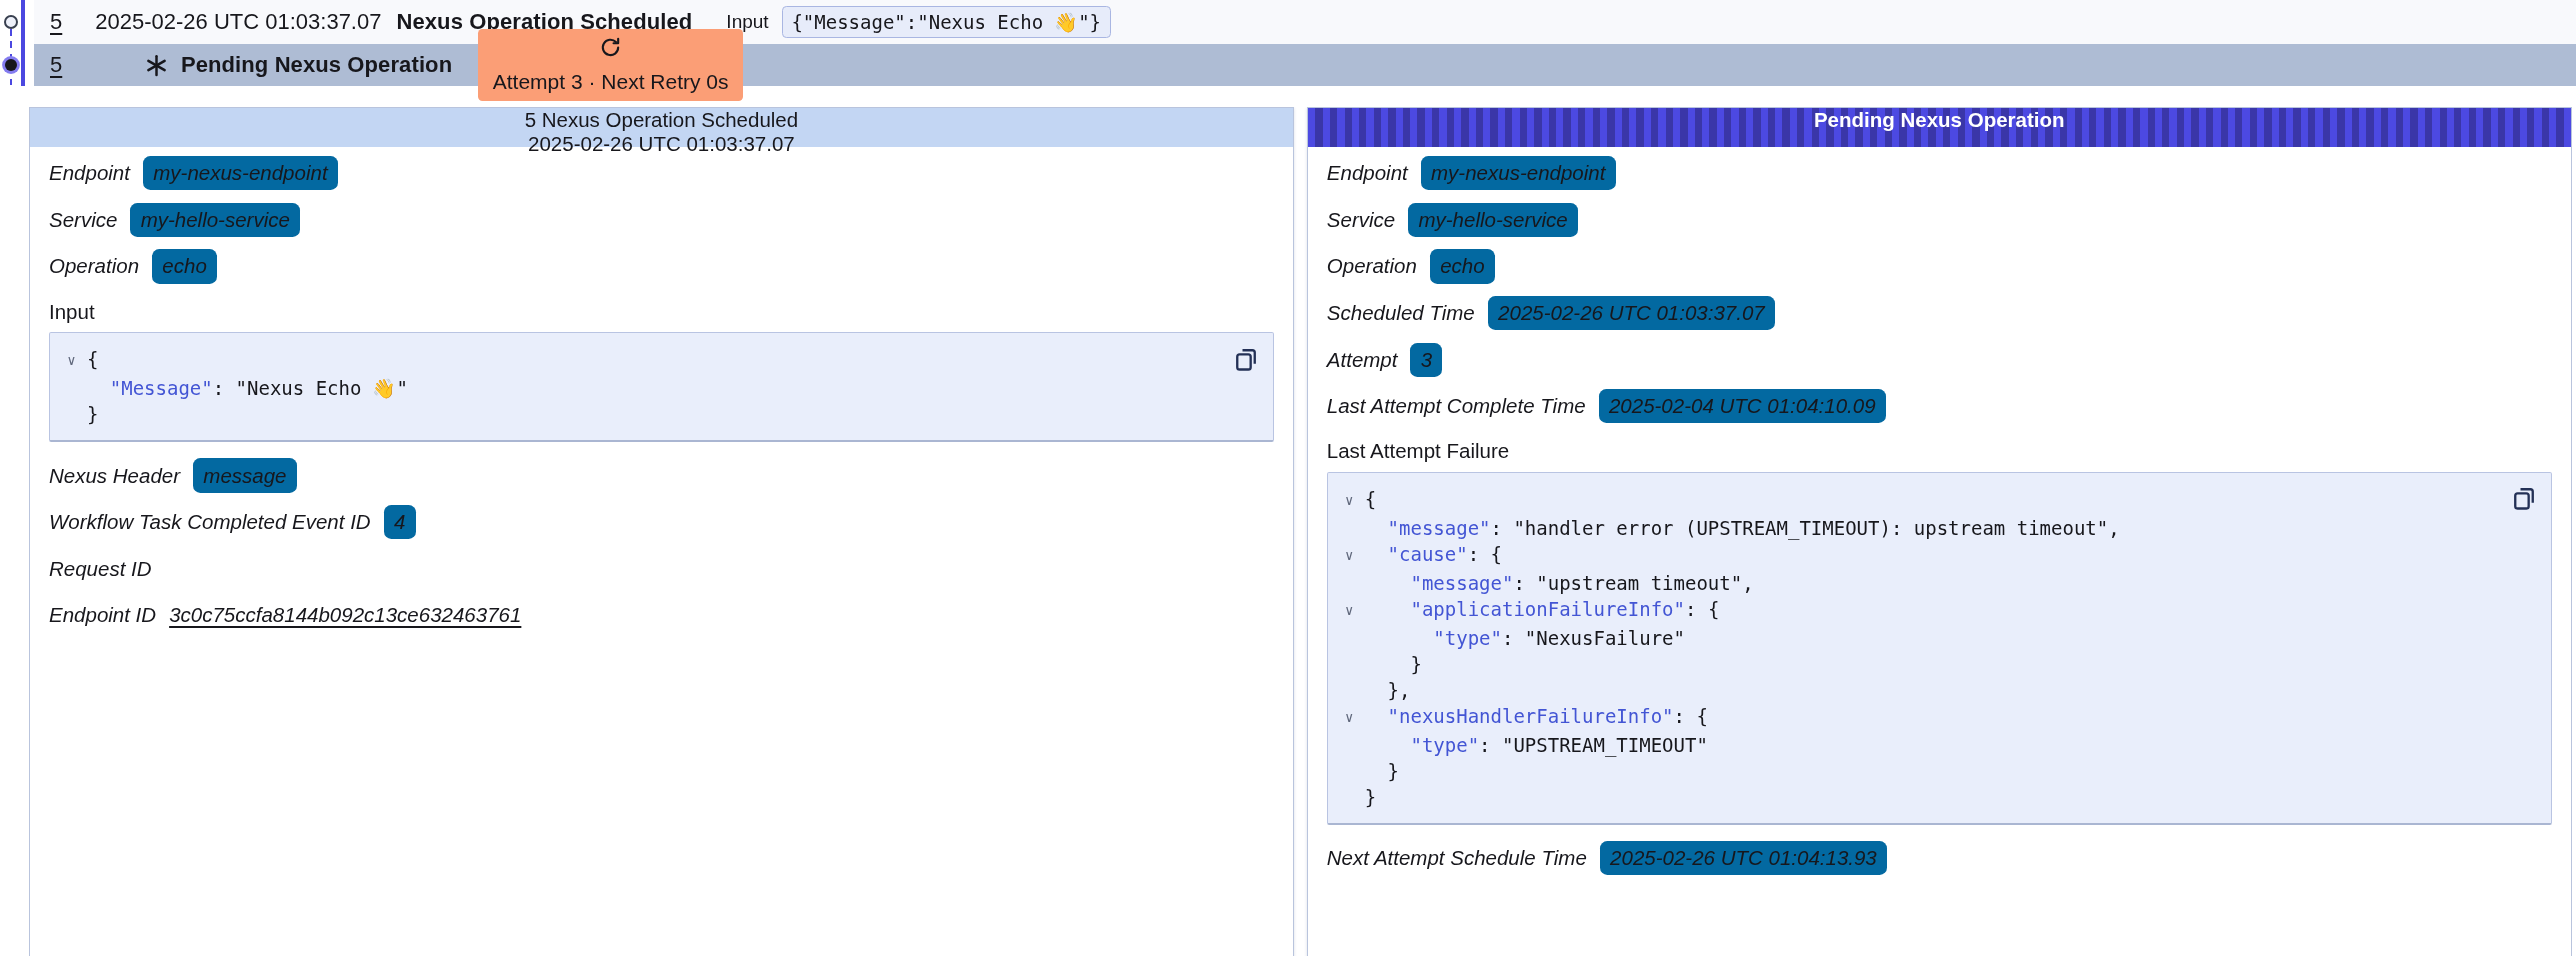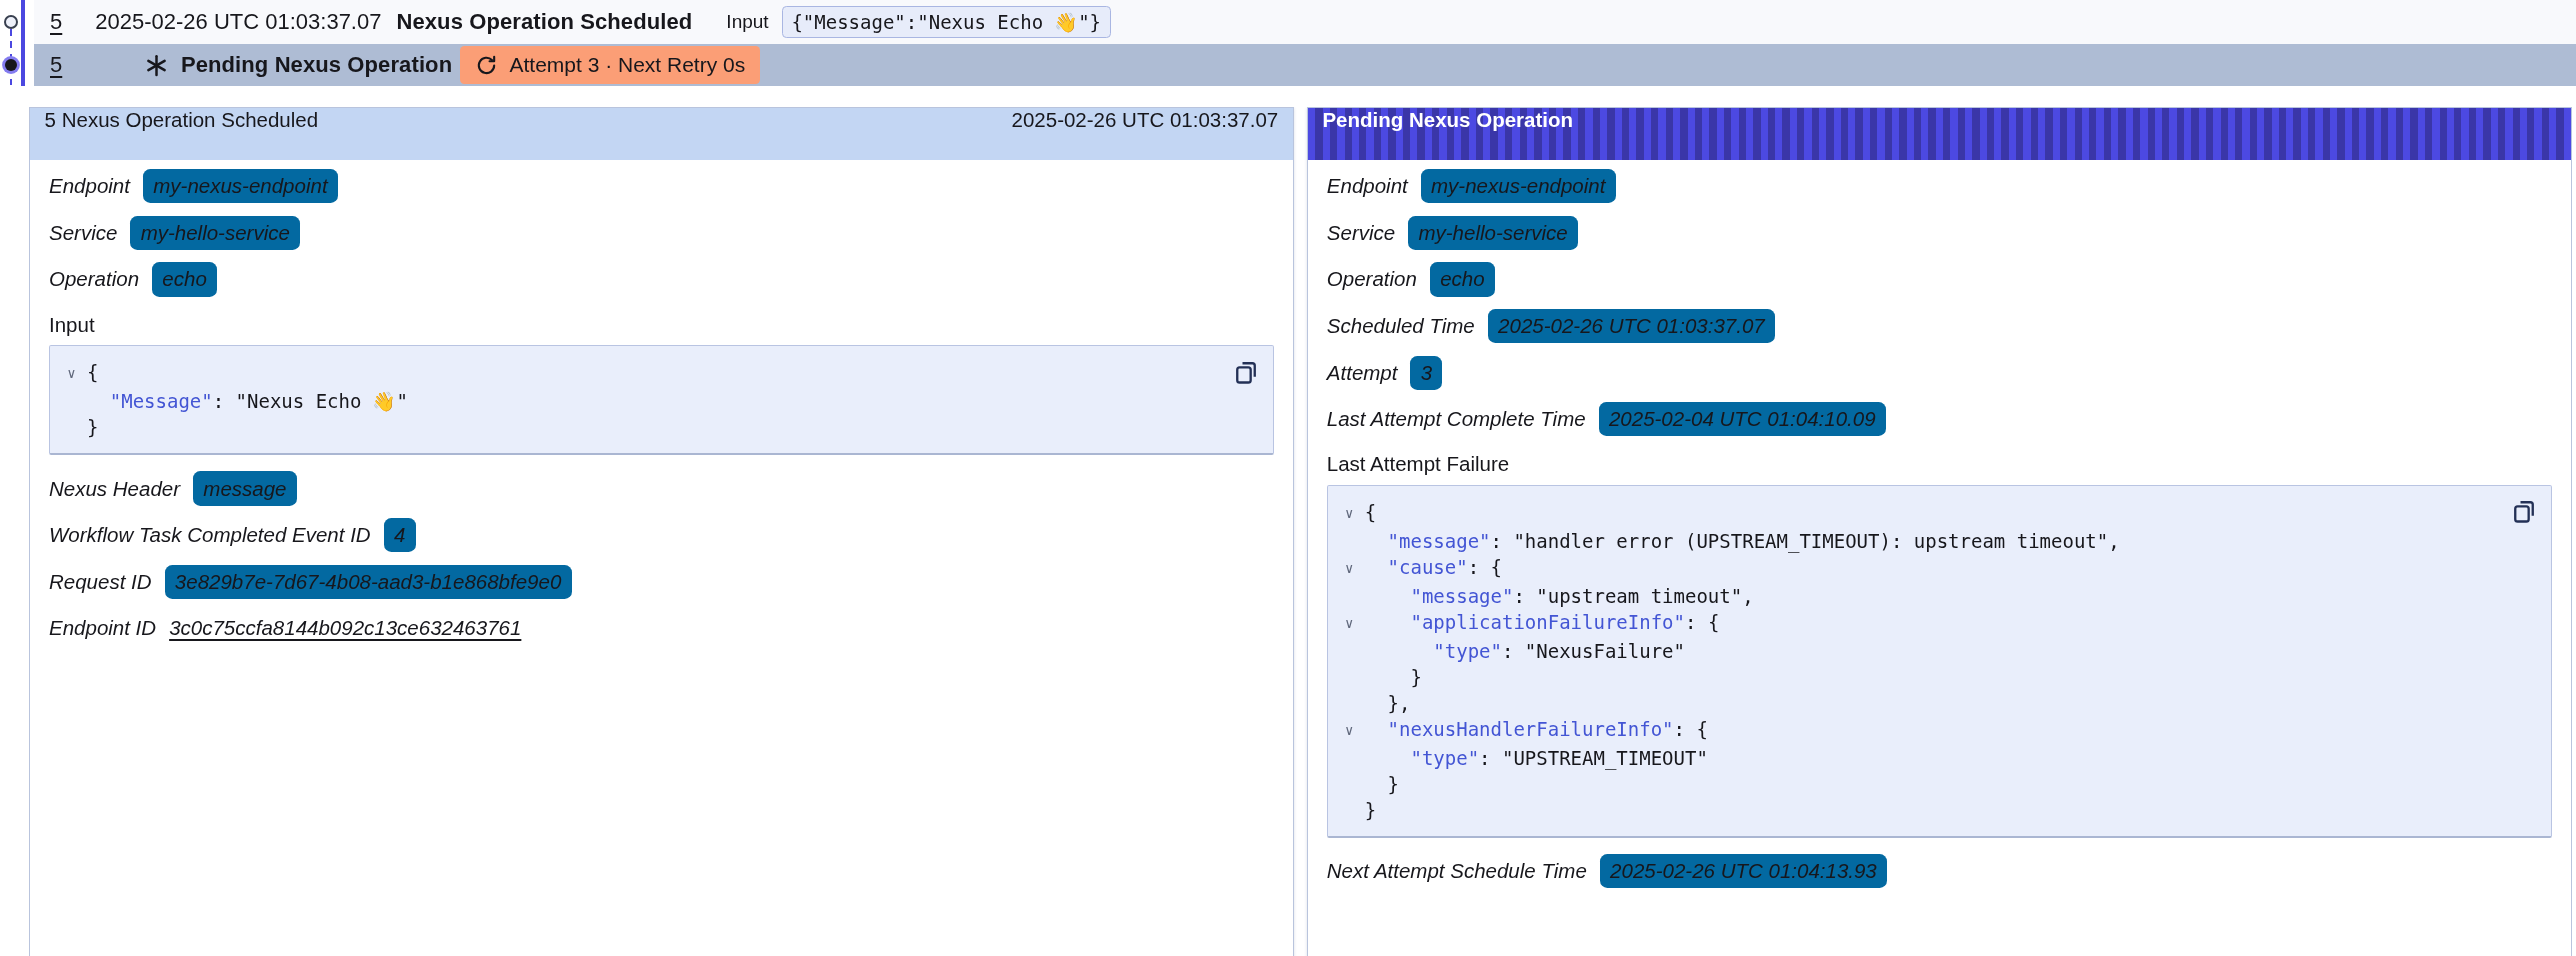--- a/index.html
+++ b/index.html
@@ -22,30 +22,30 @@
   .event-link { text-decoration:underline; text-underline-offset:3.7px; font-weight:500;
                 margin-left:16px; color:#17171c; cursor:pointer; }
   .h-date { margin-left:33px; }
   .h-title { margin-left:15px; font-weight:700; letter-spacing:0.1px; }
   .h-input-label { margin-left:34px; font-size:19px; }
   .h-pill { margin-left:13px; display:inline-flex; align-items:center; height:32px;
             padding:0 8.8px; background:#e7ecfa; border:1.5px solid #a9b6e2; border-radius:4.4px;
             font-family:"DejaVu Sans Mono", monospace; font-size:19px; }
   .asterisk-wrap { margin-left:82px; display:inline-flex; }
   .h-row2 .h-title { margin-left:11.7px; }
-  .retry-badge { margin-left:8px; display:inline-flex; align-items:center; gap:11.7px;
-            background:#fb9e76; border-radius:4.4px; padding:6.6px 14.6px; font-size:21px; }
+  .retry-badge { margin-left:26px; display:inline-flex; align-items:center; gap:11.7px;
+            background:#fb9e76; border-radius:4.4px; padding:6.6px 14.6px; font-size:21px;flex-direction:column; }
 
   
   .panels { position:absolute; top:107px; left:29px; right:4.4px; height:849px;
             display:flex; gap:13px; overflow:hidden; }
   .panel { flex:1; height:1025px; background:#ffffff; border:0.7px solid #b9c4dd;
            box-shadow:0 0.7px 2.9px rgba(40,60,110,.18); }
-  .panel-header { height:52px; display:flex; justify-content:space-between;
-           padding:0 14.6px; font-size:20.5px; }
+  .panel-header { height:39px; display:flex; align-items:center; justify-content:space-between;
+           padding:0 14.6px; font-size:20.5px;flex-direction:column; }
   .panel-header.plain { background:#c3d6f3; }
   .panel-header.striped { background:repeating-linear-gradient(90deg,#4c49e2 0 7.3px,#3a36a8 7.3px 14.6px);
            color:#ffffff; font-weight:700; }
   .panel-body { padding:10.3px 19px 0 19px; }
 
   .detail-row { display:flex; align-items:center; height:32px; margin-bottom:14.6px; font-size:20.5px;font-style:italic; }
   .field-label { margin-right:13px; white-space:nowrap; }
   .badge { background:#0369a1; border-radius:7.3px; padding:5.1px 10.3px; white-space:nowrap; }
   .id-link { text-decoration:underline; text-underline-offset:4.4px; cursor:pointer; }
   .section-label { font-size:20.5px; height:29px; display:flex; align-items:center; margin-bottom:5.9px; }
@@ -144,21 +144,20 @@
       <div class="detail-row">
         <span class="field-label">Nexus Header</span>
         <span class="badge">message</span>
       </div>
       <div class="detail-row">
         <span class="field-label">Workflow Task Completed Event ID</span>
         <span class="badge">4</span>
       </div>
       <div class="detail-row">
         <span class="field-label">Request ID</span>
-        <span class="badge">3e829b7e-7d67-4b08-aad3-b1e868bfe9e0</span>
       </div>
       <div class="detail-row">
         <span class="field-label">Endpoint ID</span>
         <a class="id-link">3c0c75ccfa8144b092c13ce632463761</a>
       </div>
     </div>
   </div>
 
   <div class="panel">
     <div class="panel-header striped">

